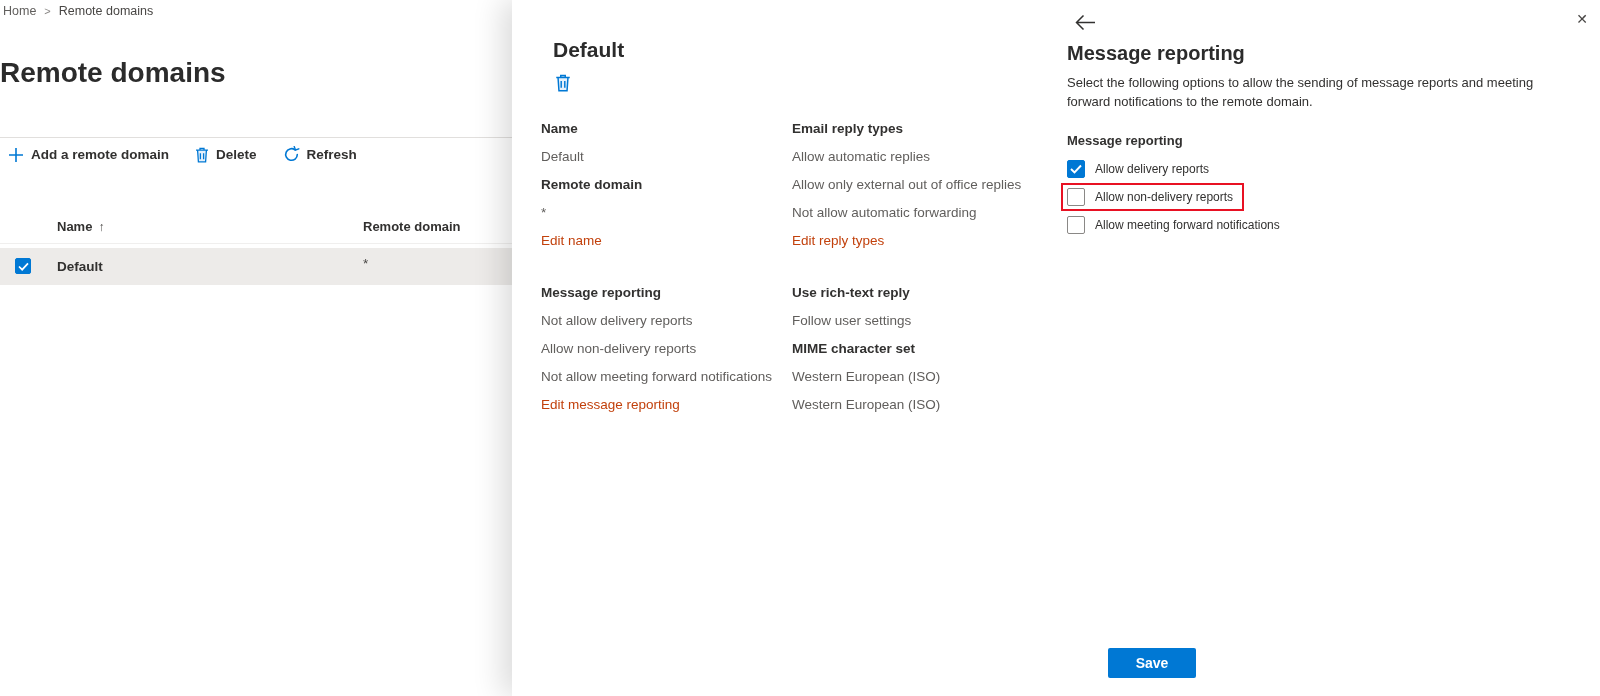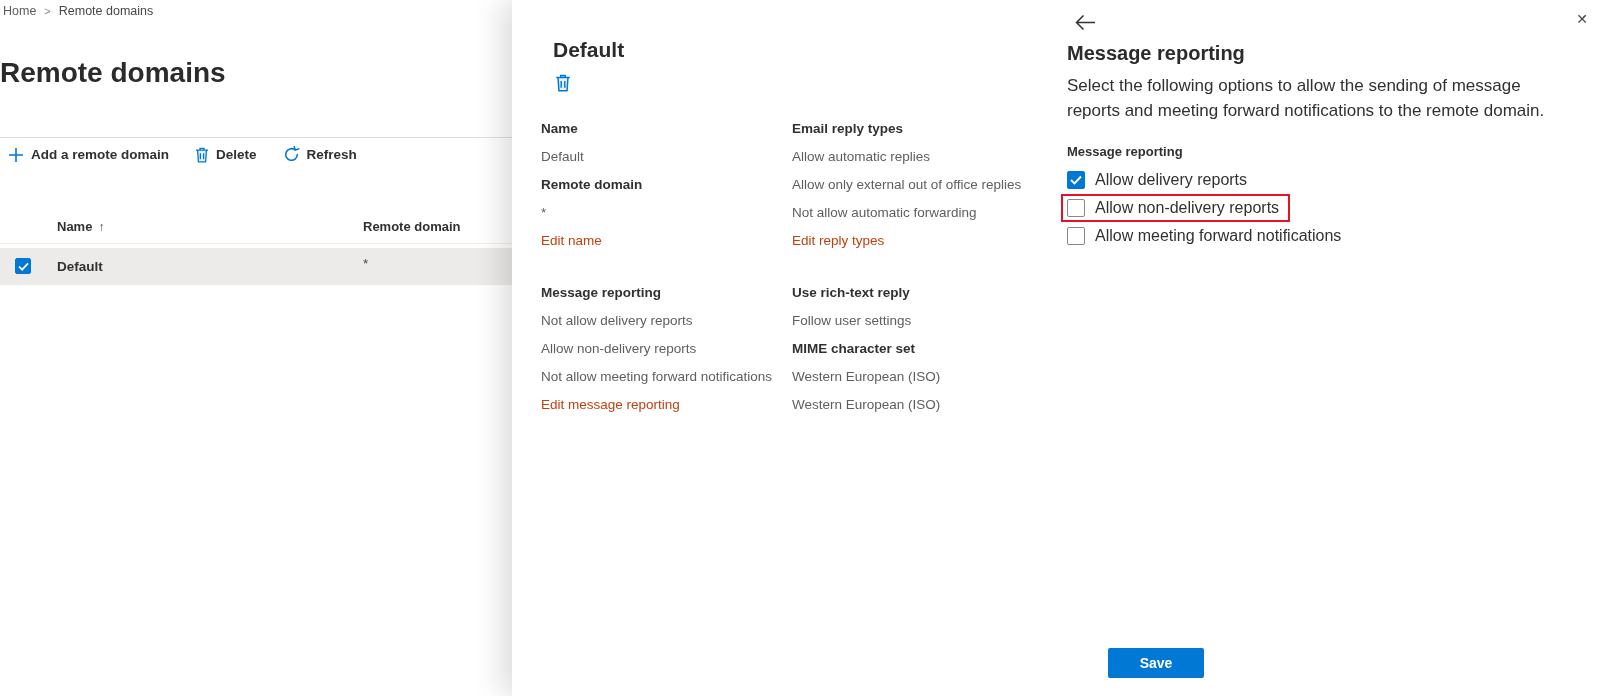--- a/index.html
+++ b/index.html
@@ -56,26 +56,26 @@
   .frow.value { color:#605e5c; }
   .frow.link a { color:#c2410c; text-decoration:none; cursor:pointer; }
 
   
   .edit-panel { position:absolute; left:538px; top:0; width:550px; height:696px; }
   .back-btn { position:absolute; left:23px; top:12px; background:none; border:none; cursor:pointer; padding:2px; }
   .close-btn { position:absolute; right:7px; top:8px; background:none; border:none; cursor:pointer;
     font-size:14px; color:#484644; width:22px; height:22px; }
   .edit-content { position:absolute; left:17px; top:42px; width:505px; }
   .edit-title { font-size:20px; font-weight:700; color:#2b2b2b; margin-bottom:9px; }
-  .edit-desc { font-size:17px; line-height:1.45; color:#323130; margin-bottom:21px; max-width:490px; }
+  .edit-desc { font-size:13px; line-height:1.45; color:#323130; margin-bottom:21px; max-width:490px; }
   .group-label { font-size:13px; font-weight:700; color:#323130; margin-bottom:8px; }
-  .opt-row { display:flex; align-items:center; gap:10px; padding:4px 0; font-size:16px; color:#323130; }
+  .opt-row { display:flex; align-items:center; gap:10px; padding:4px 0; font-size:12px; color:#323130; }
   .opt-highlight { border:2px solid #e81123; width:fit-content; padding:3px 9px 3px 4px; margin:1px 0 1px -6px; }
   .opt-highlight .opt-row { padding:0; }
-  .save-btn { position:absolute; left:58px; top:648px; width:96px; height:30px; background:#0078d4;
+  .save-btn { position:absolute; left:58px; top:648px; width:88px; height:30px; background:#0078d4;
     color:#fff; border:none; border-radius:2px; font-size:14px; font-weight:700; cursor:pointer;
     font-family:"Liberation Sans", sans-serif; }
 </style>
 </head>
 <body>
 
 <div class="list-panel">
 
   <div class="breadcrumb">
     <span class="crumb-link">Home</span>

